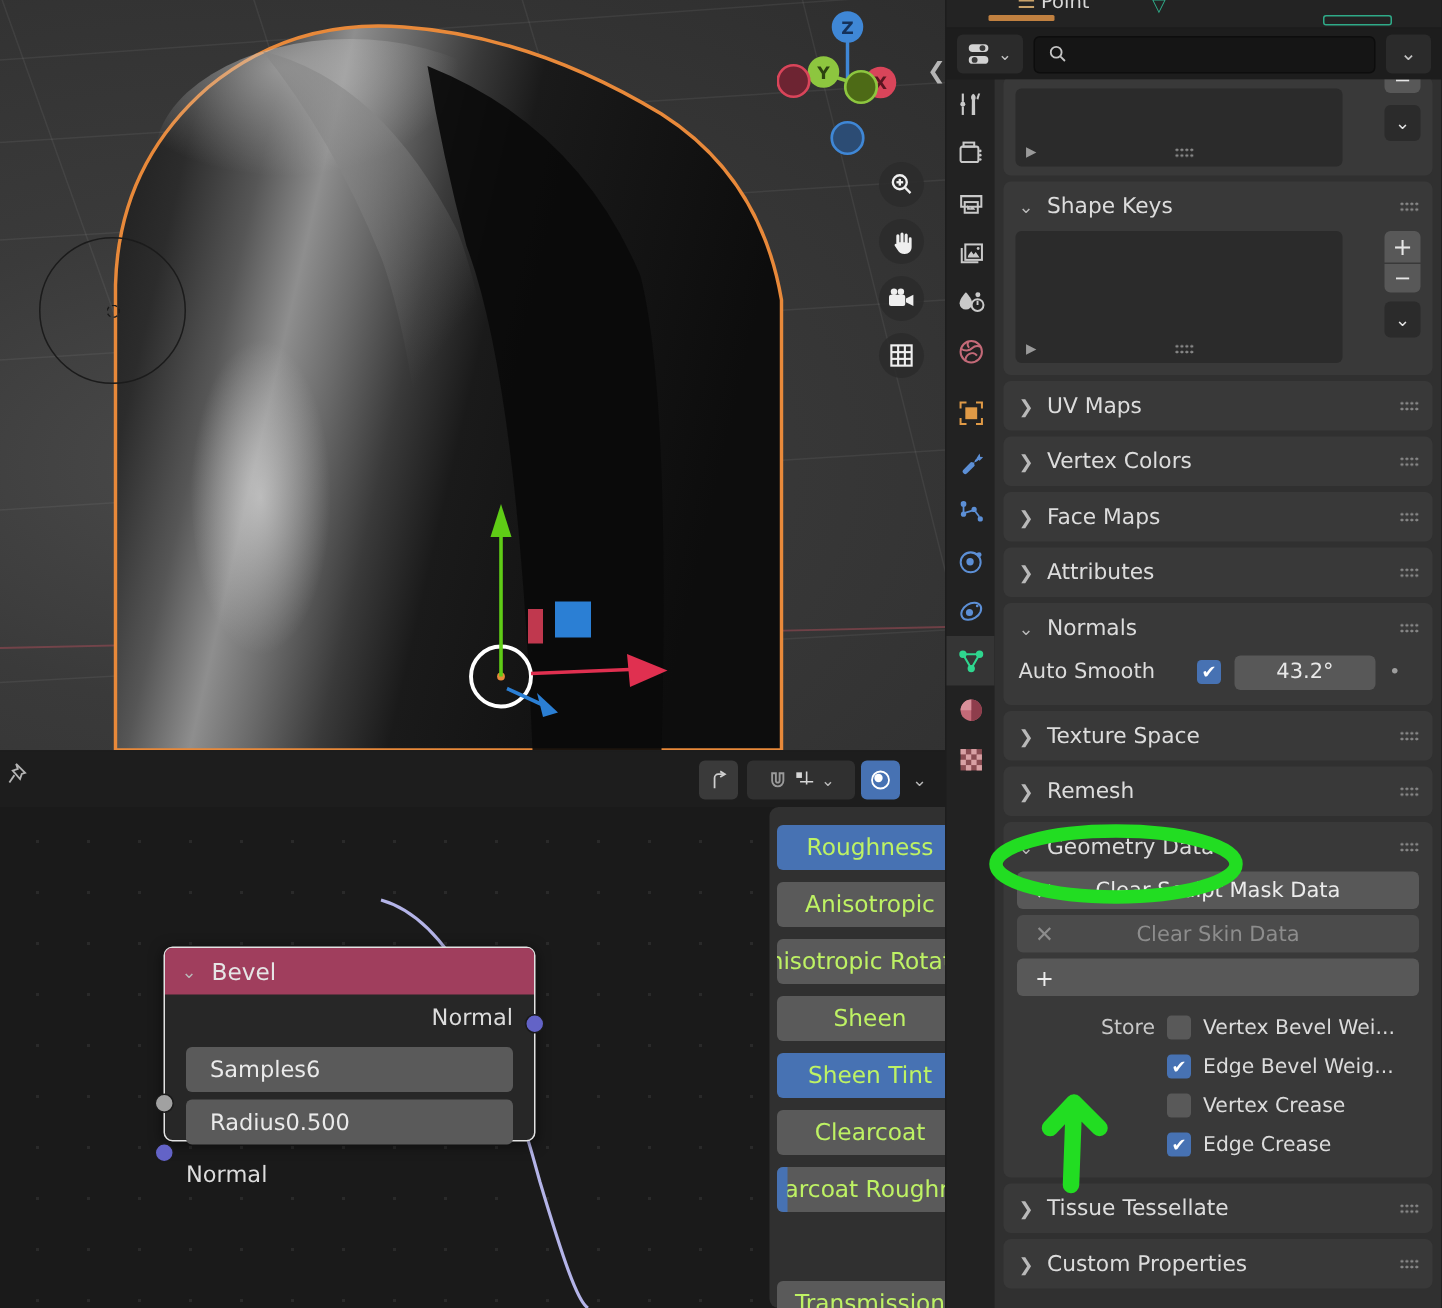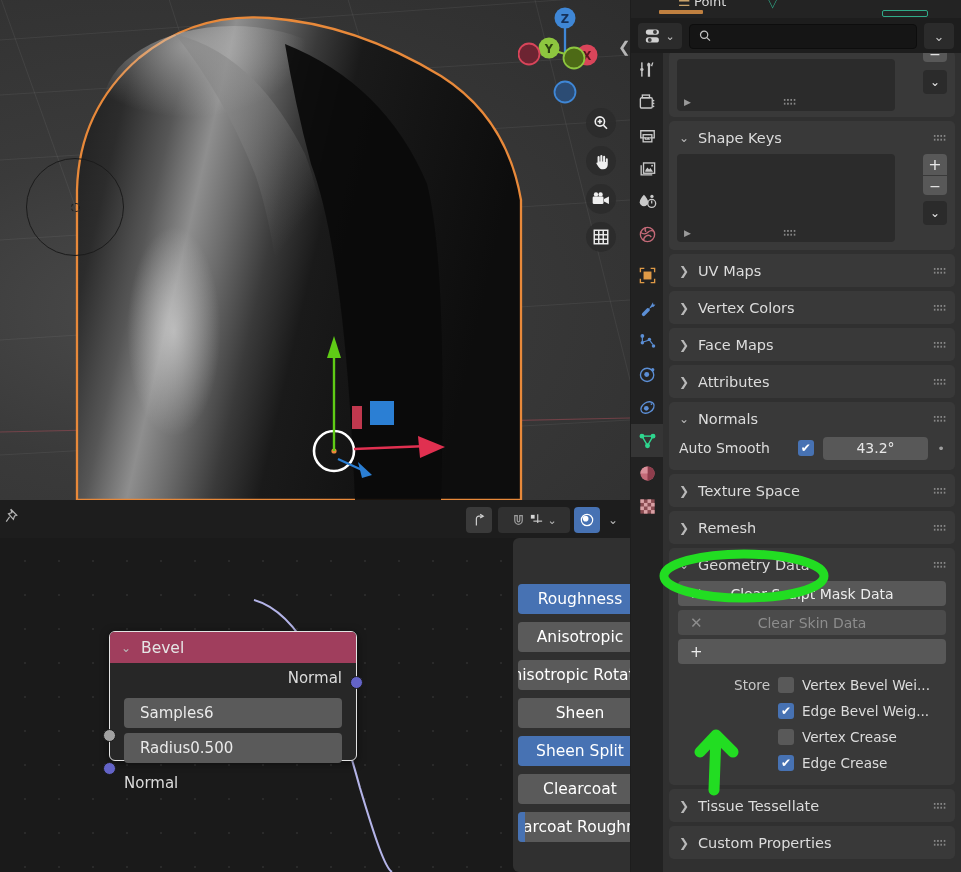--- a/index.html
+++ b/index.html
@@ -105,21 +105,21 @@
   .sock-gray { background:#a1a1a1; }
 
   
   #bsdf-node {
     position:absolute; left:513px; top:0px; width:130px; height:334px;
     background:#303030; border-radius:6px 0 0 6px;
   }
   .bsdf-row {
     position:absolute; left:5px; width:124px; height:30px;
     border-radius:4px; display:flex; align-items:center; justify-content:center;
-    color:#ffffff; font-size:15.5px; overflow:hidden; white-space:nowrap;margin-top:34px;
+    color:#bef264; font-size:15.5px; overflow:hidden; white-space:nowrap;
   }
 
   
   #props { position:absolute; left:631px; top:0; width:330px; height:872px; background:#1d1d1d; }
   #outliner-strip {
     position:absolute; left:0; top:0; width:330px; height:18px;
     background:#232323; overflow:hidden;
   }
   #props-header {
     position:absolute; left:0; top:19px; width:330px; height:34px;
@@ -415,21 +415,21 @@
         <div class="bsdf-row" style="top:88px;background:#5a5a5a">
 
           <span>Anisotropic Rotation</span>
         </div>
         <div class="bsdf-row" style="top:126px;background:#5a5a5a">
 
           <span>Sheen</span>
         </div>
         <div class="bsdf-row" style="top:164px;background:#4772b3">
 
-          <span>Sheen Split</span>
+          <span>Sheen Tint</span>
         </div>
         <div class="bsdf-row" style="top:202px;background:#5a5a5a">
 
           <span>Clearcoat</span>
         </div>
         <div class="bsdf-row" style="top:240px;background:#5a5a5a">
 
           <span style="position:absolute;left:0;top:0;width:7px;height:30px;background:#4772b3"></span>
           <span>Clearcoat Roughness</span>
         </div>
@@ -669,21 +669,21 @@
 
       <div class="panel" style="padding-bottom:9px">
         <div class="panel-head">
           <span class="chev">⌄</span>
           <span>Normals</span>
           <span class="grip"></span>
         </div>
         <div style="display:flex;align-items:center;padding:0 10px;gap:9px;height:26px">
           <span style="color:#dcdcdc;font-size:14px;width:110px">Auto Smooth</span>
           <span class="chk on"></span>
-          <span class="numfield" style="width:106px">43.2°</span>
+          <span class="numfield" style="width:94px">43.2°</span>
           <span style="color:#9e9e9e;font-size:13px">•</span>
         </div>
       </div>
 
       <div class="panel">
         <div class="panel-head">
           <span class="chev">❯</span>
           <span>Texture Space</span>
           <span class="grip"></span>
         </div>

